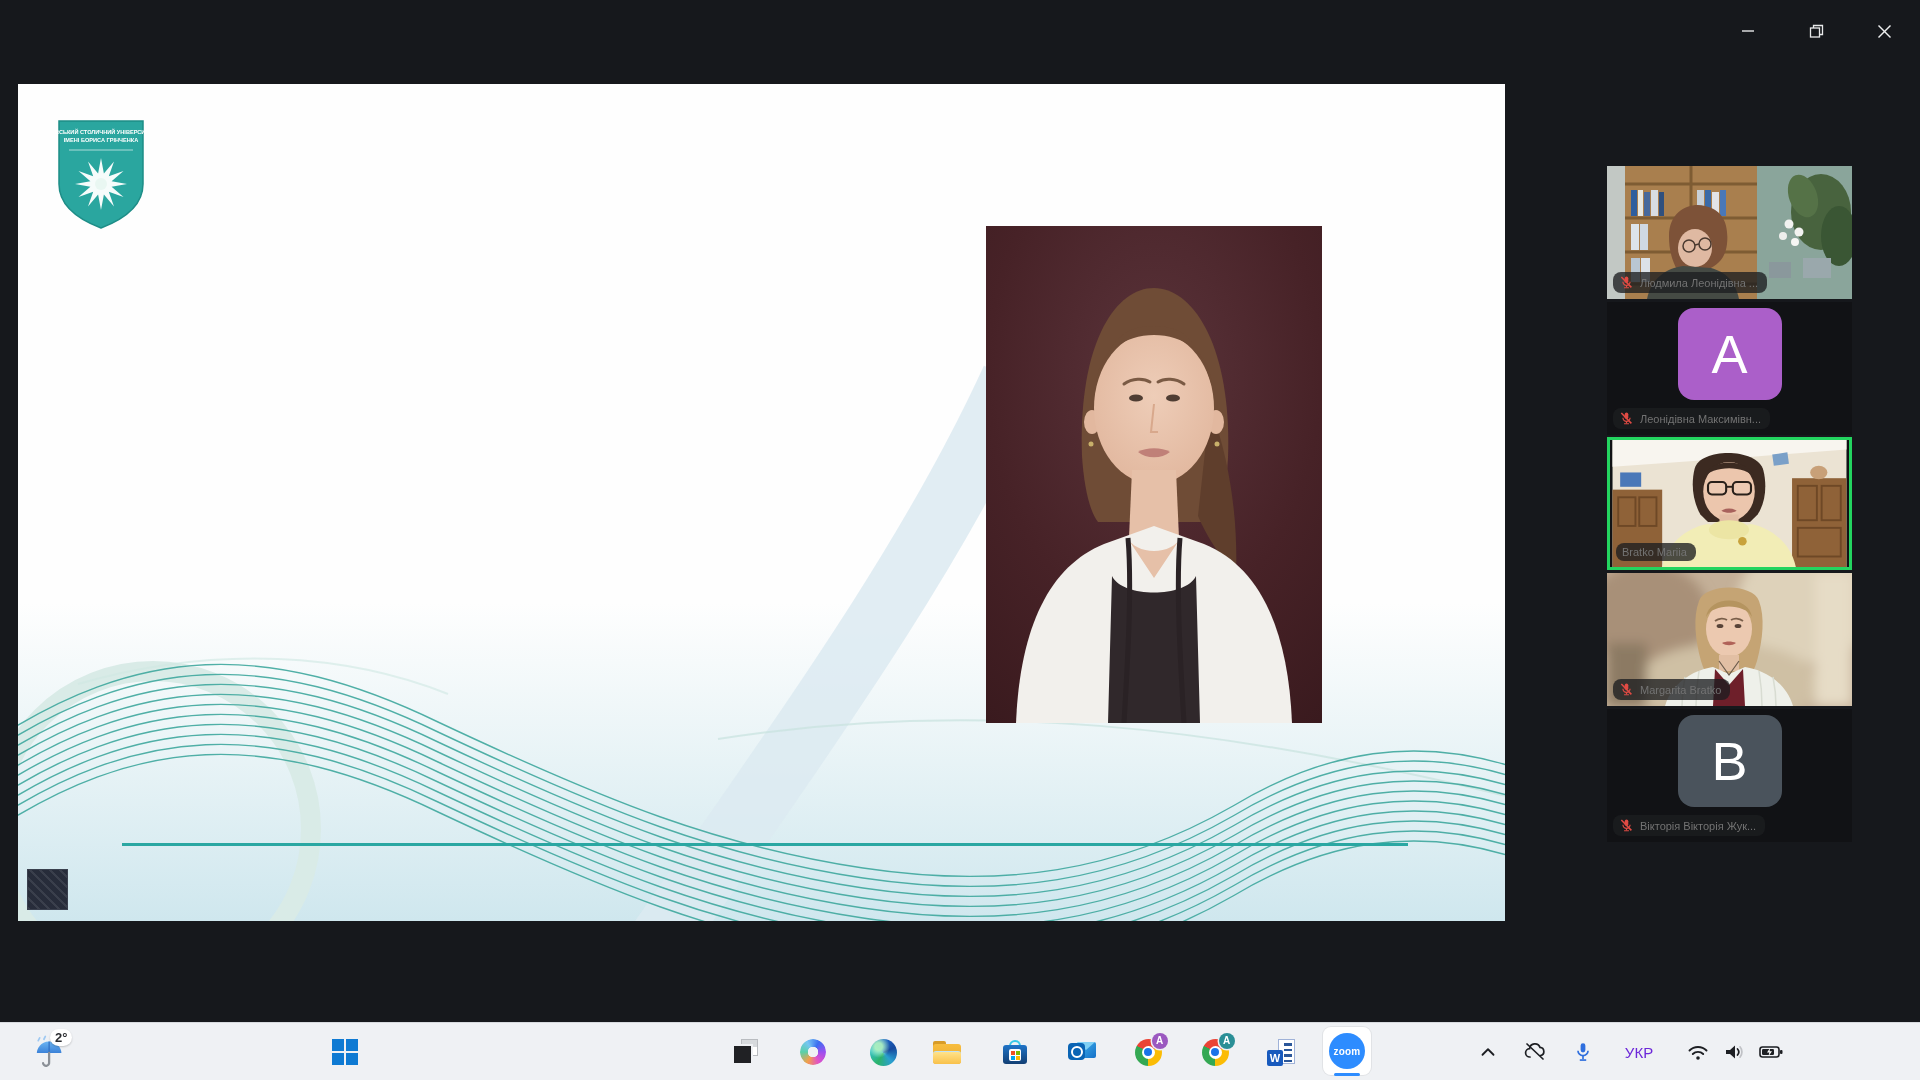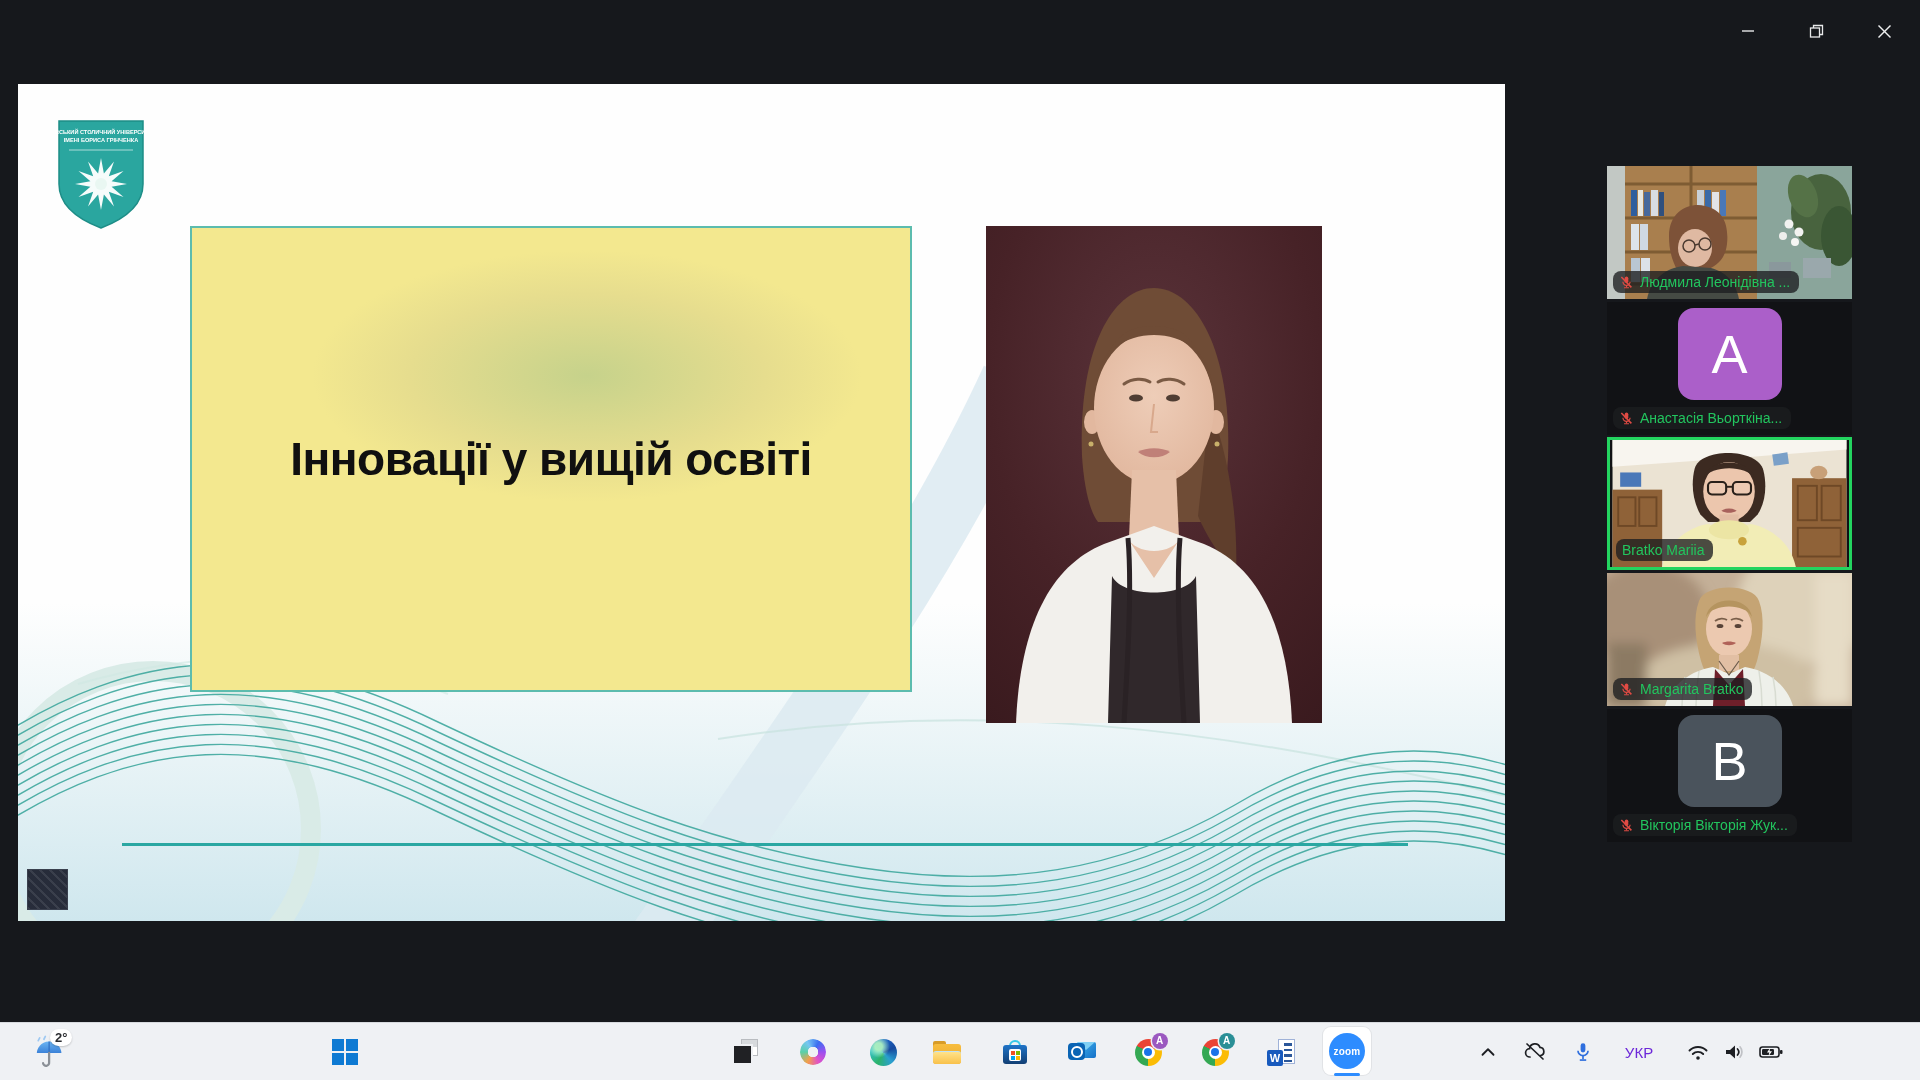--- a/index.html
+++ b/index.html
@@ -48,21 +48,21 @@
   .avatar{
     position:absolute;left:50%;top:6px;transform:translateX(-50%);
     width:104px;height:92px;border-radius:16px;display:flex;align-items:center;justify-content:center;
   }
   .avatar span{color:#fff;font-size:54px;font-weight:400;font-family:"Liberation Sans",sans-serif;}
   .ptag{
     position:absolute;left:6px;bottom:6px;max-width:232px;box-sizing:border-box;
     background:rgba(28,29,32,0.78);border-radius:8px;padding:3px 9px 3px 6px;
     display:flex;align-items:center;gap:6px;white-space:nowrap;overflow:hidden;
   }
-  .ptag span{color:#22c55e;font-size:14px;}
+  .ptag span{color:#737373;font-size:11px;}
   .ptag.nomic{}
 
   
   .taskbar{
     position:absolute;left:0;top:1022px;width:1920px;height:58px;
     background:#eff1f4;border-top:1px solid #d7dade;box-sizing:border-box;
   }
   .tb-item{position:absolute;top:0;height:58px;display:flex;align-items:center;justify-content:center;cursor:pointer;}
   .weather{left:16px;width:70px;}
   .weather .bubble{
@@ -186,23 +186,20 @@
     <svg viewBox="0 0 92 114" width="92" height="114">
       <path d="M4,3 H88 V66 Q88,94 46,110 Q4,94 4,66 Z" fill="#2aa69f" stroke="#1d8d87" stroke-width="1.5"></path>
       <text x="46" y="16" text-anchor="middle" font-size="5.6" font-weight="bold" fill="#ffffff">КИЇВСЬКИЙ СТОЛИЧНИЙ УНІВЕРСИТЕТ</text>
       <text x="46" y="24" text-anchor="middle" font-size="5.6" font-weight="bold" fill="#ffffff">ІМЕНІ БОРИСА ГРІНЧЕНКА</text>
       <line x1="14" y1="32" x2="78" y2="32" stroke="#ffffff" stroke-width="0.8" opacity="0.75"></line>
       <polygon fill="#ffffff" opacity="0.96" points="46,40 48.9,55.4 59,43.5 53.8,58.2 68.5,53 56.6,63.2 72,66 56.6,68.8 68.5,79 53.8,73.8 59,88.5 48.9,76.6 46,92 43.1,76.6 33,88.5 38.2,73.8 23.5,79 35.4,68.8 20,66 35.4,63.2 23.5,53 38.2,58.2 33,43.5 43.1,55.4"></polygon>
       <circle cx="46" cy="66" r="6" fill="#e9f7f2"></circle>
     </svg>
   </div>
 
-  <div class="title-box">
-    <h1>Інновації у вищій освіті</h1>
-  </div>
 
   <div class="photo">
     <svg viewBox="0 0 336 497" width="336" height="497">
       <defs>
         <radialGradient id="pbg" cx="0.5" cy="0.3" r="0.9">
           <stop offset="0" stop-color="#5a333a"></stop>
             <stop offset="0.55" stop-color="#472227"></stop>
             <stop offset="1" stop-color="#38191d"></stop>
         </radialGradient>
         <radialGradient id="skin" cx="0.5" cy="0.42" r="0.75">
@@ -304,21 +301,21 @@
     <span>А</span>
   </div>
   <div class="ptag">
     <svg width="15" height="15" viewBox="0 0 16 16">
       <rect x="6.1" y="1.6" width="3.8" height="7" rx="1.9" fill="#e14b44"></rect>
       <path d="M4.2,7.2 a3.8,3.8 0 0 0 7.6,0" fill="none" stroke="#e14b44" stroke-width="1.3"></path>
       <line x1="8" y1="11.2" x2="8" y2="13" stroke="#e14b44" stroke-width="1.3"></line>
       <line x1="5.4" y1="13.6" x2="10.6" y2="13.6" stroke="#e14b44" stroke-width="1.3"></line>
       <line x1="2.5" y1="2.2" x2="13.2" y2="13.2" stroke="#e14b44" stroke-width="1.6"></line>
     </svg>
-    <span>Анастасія Вьорткіна...</span>
+    <span>Леонідівна Максимівн...</span>
   </div>
 </div>
 
 <div class="tile active" style="top:437px;">
   <svg class="scene" viewBox="0 0 245 133">
     <rect width="245" height="133" fill="#ebe3d3"></rect>
     <polygon points="0,0 245,0 245,10 140,18 0,28" fill="#f8f5ef"></polygon>
     <rect x="188" y="40" width="57" height="93" fill="#8f6238"></rect>
     <rect x="194" y="48" width="20" height="36" fill="none" stroke="#6e4826" stroke-width="2"></rect>
     <rect x="219" y="48" width="20" height="36" fill="none" stroke="#6e4826" stroke-width="2"></rect>

